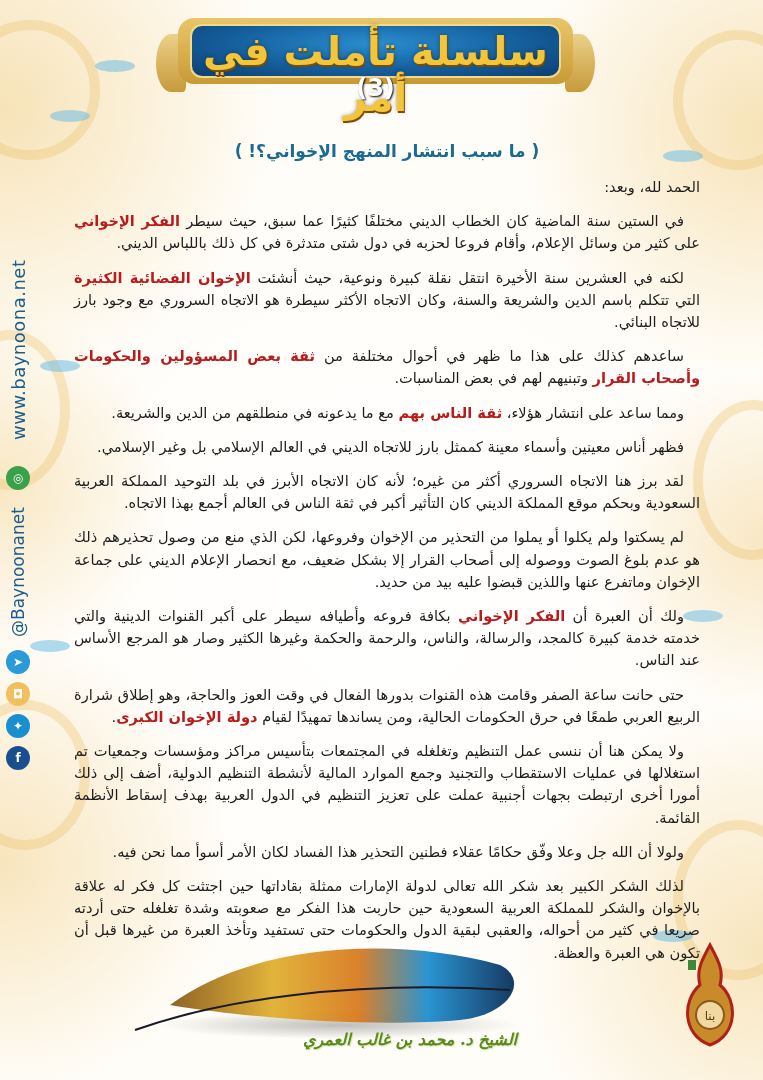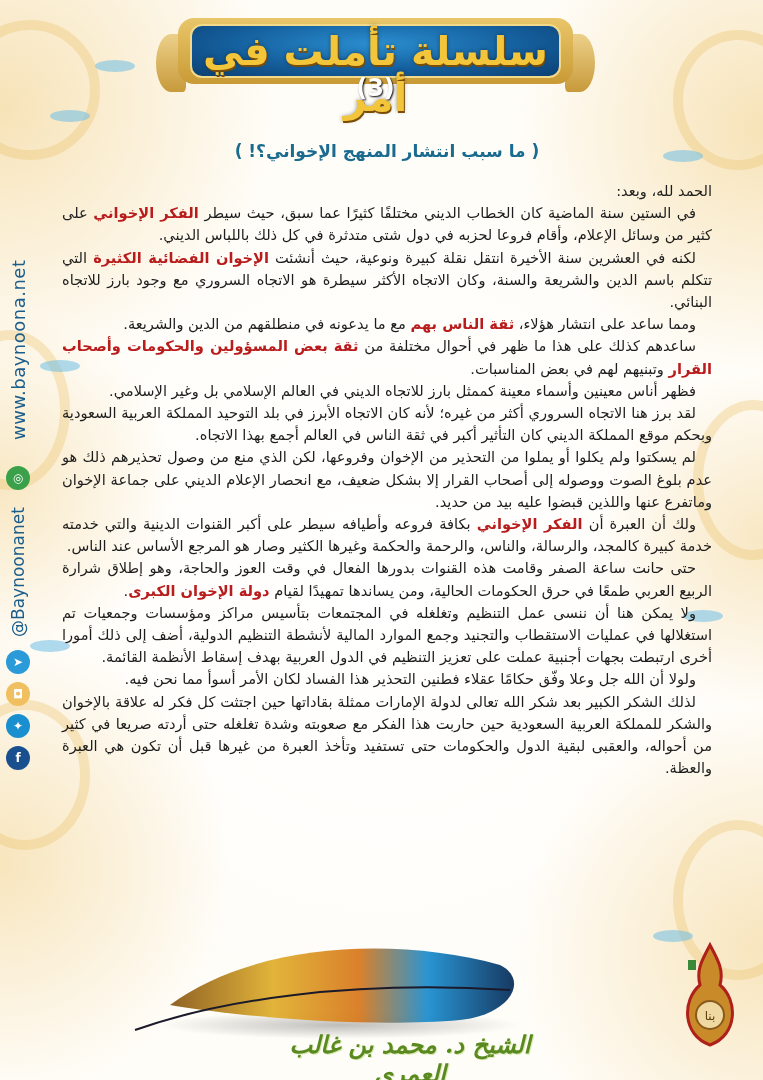--- a/index.html
+++ b/index.html
@@ -69,23 +69,23 @@
 
   
   .article {
     position: absolute; left: 62px; top: 138px; width: 650px;
     direction: rtl; text-align: justify;
     font-family: "DejaVu Sans", sans-serif;
     font-size: 14.6px; line-height: 22.2px; color: #1d1d1d;
   }
   .article .subtitle {
     text-align: center; color: #1a6b8f; font-weight: bold;
-    font-size: 17px; line-height: 26px; margin-bottom: 16px;
-  }
-  .article p { margin: 0; text-indent: 16px; }
+    font-size: 17px; line-height: 26px; margin-bottom: 4px;
+  }
+  .article p { margin: 12px; text-indent: 16px; }
   .article p.noindent { text-indent: 0; }
   .article .hl { color: #b91c1c; font-weight: bold; }
 
   
   .social {
     position: absolute; left: 3px; top: 240px; width: 30px; height: 530px;
   }
   .social .url {
     position: absolute; left: 4px; top: 0; width: 22px; height: 220px;
     writing-mode: vertical-rl; transform: rotate(180deg);
@@ -106,21 +106,21 @@
   }
 
   
   .feather {
     position: absolute; left: 130px; top: 935px; width: 420px; height: 110px;
   }
   .signature {
     position: absolute; left: 285px; top: 1030px; width: 250px; height: 40px;
     direction: rtl; text-align: center;
     font-family: "DejaVu Serif", serif; font-style: italic; font-weight: bold;
-    font-size: 24px; color: #5a8a1f; text-shadow: 1px 1px 0 #d8e8b0;
+    font-size: 16px; color: #5a8a1f; text-shadow: 1px 1px 0 #d8e8b0;
   }
   .logo {
     position: absolute; left: 680px; top: 940px; width: 60px; height: 110px;
   }
 </style>
 </head>
 <body>
 
 <div class="bg-ornament">
   <div class="swirl" style="left:-40px;top:20px;width:140px;height:140px;"></div>
@@ -146,22 +146,22 @@
   <div class="banner-title">سلسلة تأملت في أمر</div>
   <div class="banner-number">(3)</div>
 </div>
 
 <div class="article">
   <div class="subtitle">( ما سبب انتشار المنهج الإخواني؟! )</div>
   <p class="noindent">الحمد لله، وبعد:</p>
   <div id="paragraphs">
       <p><span>في الستين سنة الماضية كان الخطاب الديني مختلفًا كثيرًا عما سبق، حيث سيطر </span><span class="hl">الفكر الإخواني</span><span> على كثير من وسائل الإعلام، وأقام فروعا لحزبه في دول شتى متدثرة في كل ذلك باللباس الديني.</span></p>
       <p><span>لكنه في العشرين سنة الأخيرة انتقل نقلة كبيرة ونوعية، حيث أنشئت </span><span class="hl">الإخوان الفضائية الكثيرة</span><span> التي تتكلم باسم الدين والشريعة والسنة، وكان الاتجاه الأكثر سيطرة هو الاتجاه السروري مع وجود بارز للاتجاه البنائي.</span></p>
+      <p><span>ساعدهم كذلك على هذا ما ظهر في أحوال مختلفة من </span><span class="hl">ثقة بعض المسؤولين والحكومات وأصحاب القرار</span><span> وتبنيهم لهم في بعض المناسبات.</span></p>
       <p><span>ومما ساعد على انتشار هؤلاء، </span><span class="hl">ثقة الناس بهم</span><span> مع ما يدعونه في منطلقهم من الدين والشريعة.</span></p>
-      <p><span>ساعدهم كذلك على هذا ما ظهر في أحوال مختلفة من </span><span class="hl">ثقة بعض المسؤولين والحكومات وأصحاب القرار</span><span> وتبنيهم لهم في بعض المناسبات.</span></p>
       <p><span>فظهر أناس معينين وأسماء معينة كممثل بارز للاتجاه الديني في العالم الإسلامي بل وغير الإسلامي.</span></p>
       <p><span>لقد برز هنا الاتجاه السروري أكثر من غيره؛ لأنه كان الاتجاه الأبرز في بلد التوحيد المملكة العربية السعودية وبحكم موقع المملكة الديني كان التأثير أكبر في ثقة الناس في العالم أجمع بهذا الاتجاه.</span></p>
       <p><span>لم يسكتوا ولم يكلوا أو يملوا من التحذير من الإخوان وفروعها، لكن الذي منع من وصول تحذيرهم ذلك هو عدم بلوغ الصوت ووصوله إلى أصحاب القرار إلا بشكل ضعيف، مع انحصار الإعلام الديني على جماعة الإخوان وماتفرع عنها واللذين قبضوا عليه بيد من حديد.</span></p>
       <p><span>ولك أن العبرة أن </span><span class="hl">الفكر الإخواني</span><span> بكافة فروعه وأطيافه سيطر على أكبر القنوات الدينية والتي خدمته خدمة كبيرة كالمجد، والرسالة، والناس، والرحمة والحكمة وغيرها الكثير وصار هو المرجع الأساس عند الناس.</span></p>
       <p><span>حتى حانت ساعة الصفر وقامت هذه القنوات بدورها الفعال في وقت العوز والحاجة، وهو إطلاق شرارة الربيع العربي طمعًا في حرق الحكومات الحالية، ومن يساندها تمهيدًا لقيام </span><span class="hl">دولة الإخوان الكبرى</span><span>.</span></p>
       <p><span>ولا يمكن هنا أن ننسى عمل التنظيم وتغلغله في المجتمعات بتأسيس مراكز ومؤسسات وجمعيات تم استغلالها في عمليات الاستقطاب والتجنيد وجمع الموارد المالية لأنشطة التنظيم الدولية، أضف إلى ذلك أمورا أخرى ارتبطت بجهات أجنبية عملت على تعزيز التنظيم في الدول العربية بهدف إسقاط الأنظمة القائمة.</span></p>
       <p><span>ولولا أن الله جل وعلا وفّق حكامًا عقلاء فطنين التحذير هذا الفساد لكان الأمر أسوأ مما نحن فيه.</span></p>
       <p><span>لذلك الشكر الكبير بعد شكر الله تعالى لدولة الإمارات ممثلة بقاداتها حين اجتثت كل فكر له علاقة بالإخوان والشكر للمملكة العربية السعودية حين حاربت هذا الفكر مع صعوبته وشدة تغلغله حتى أردته صريعا في كثير من أحواله، والعقبى لبقية الدول والحكومات حتى تستفيد وتأخذ العبرة من غيرها قبل أن تكون هي العبرة والعظة.</span></p>
     </div>
 </div>

